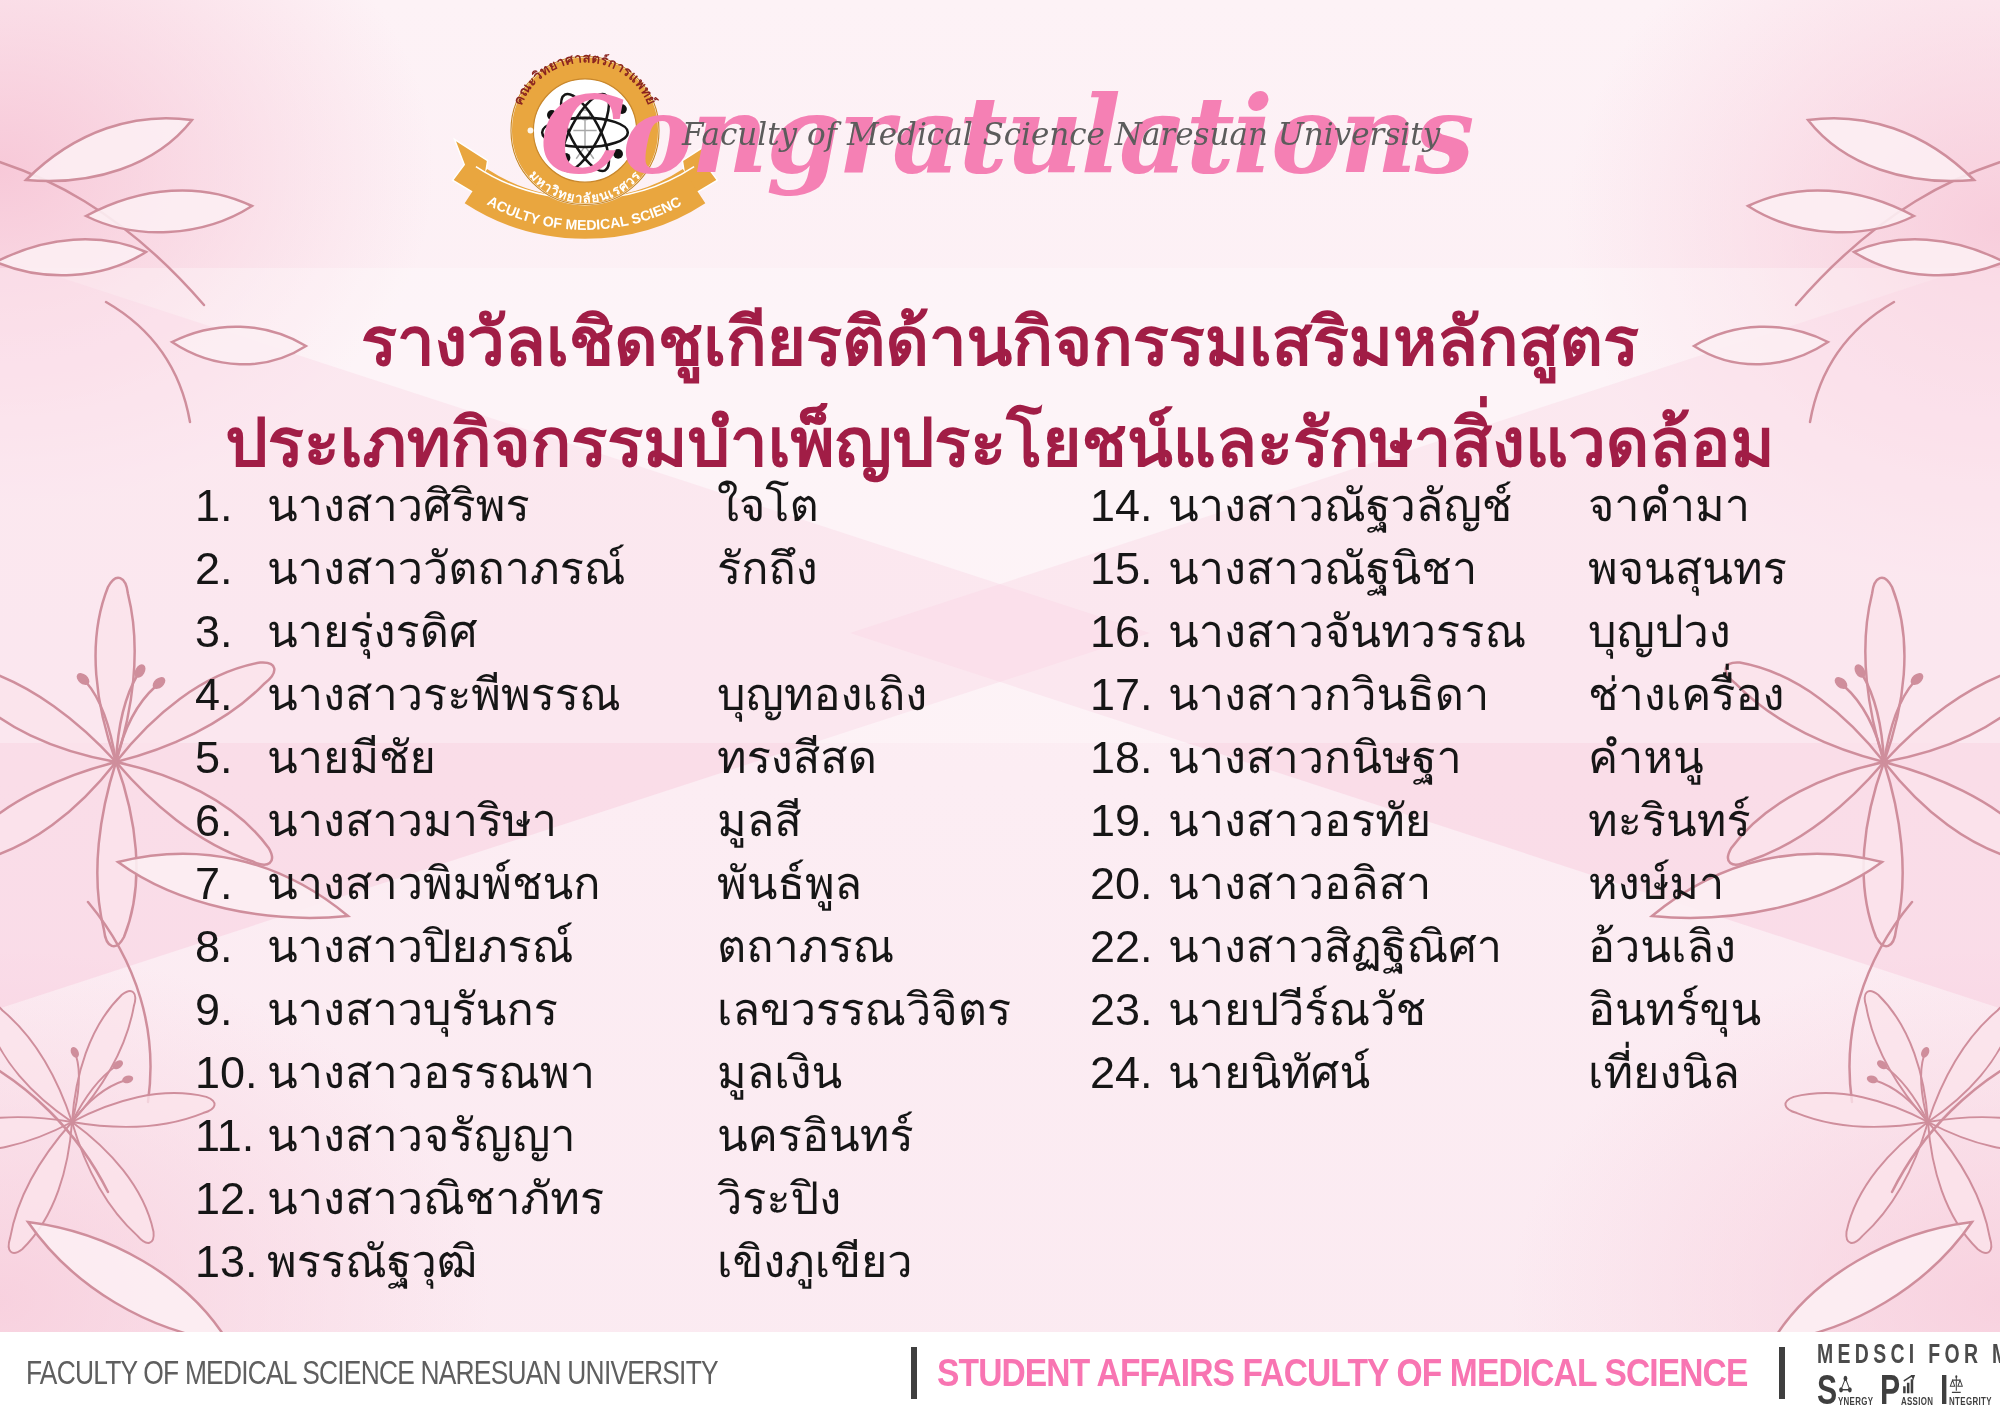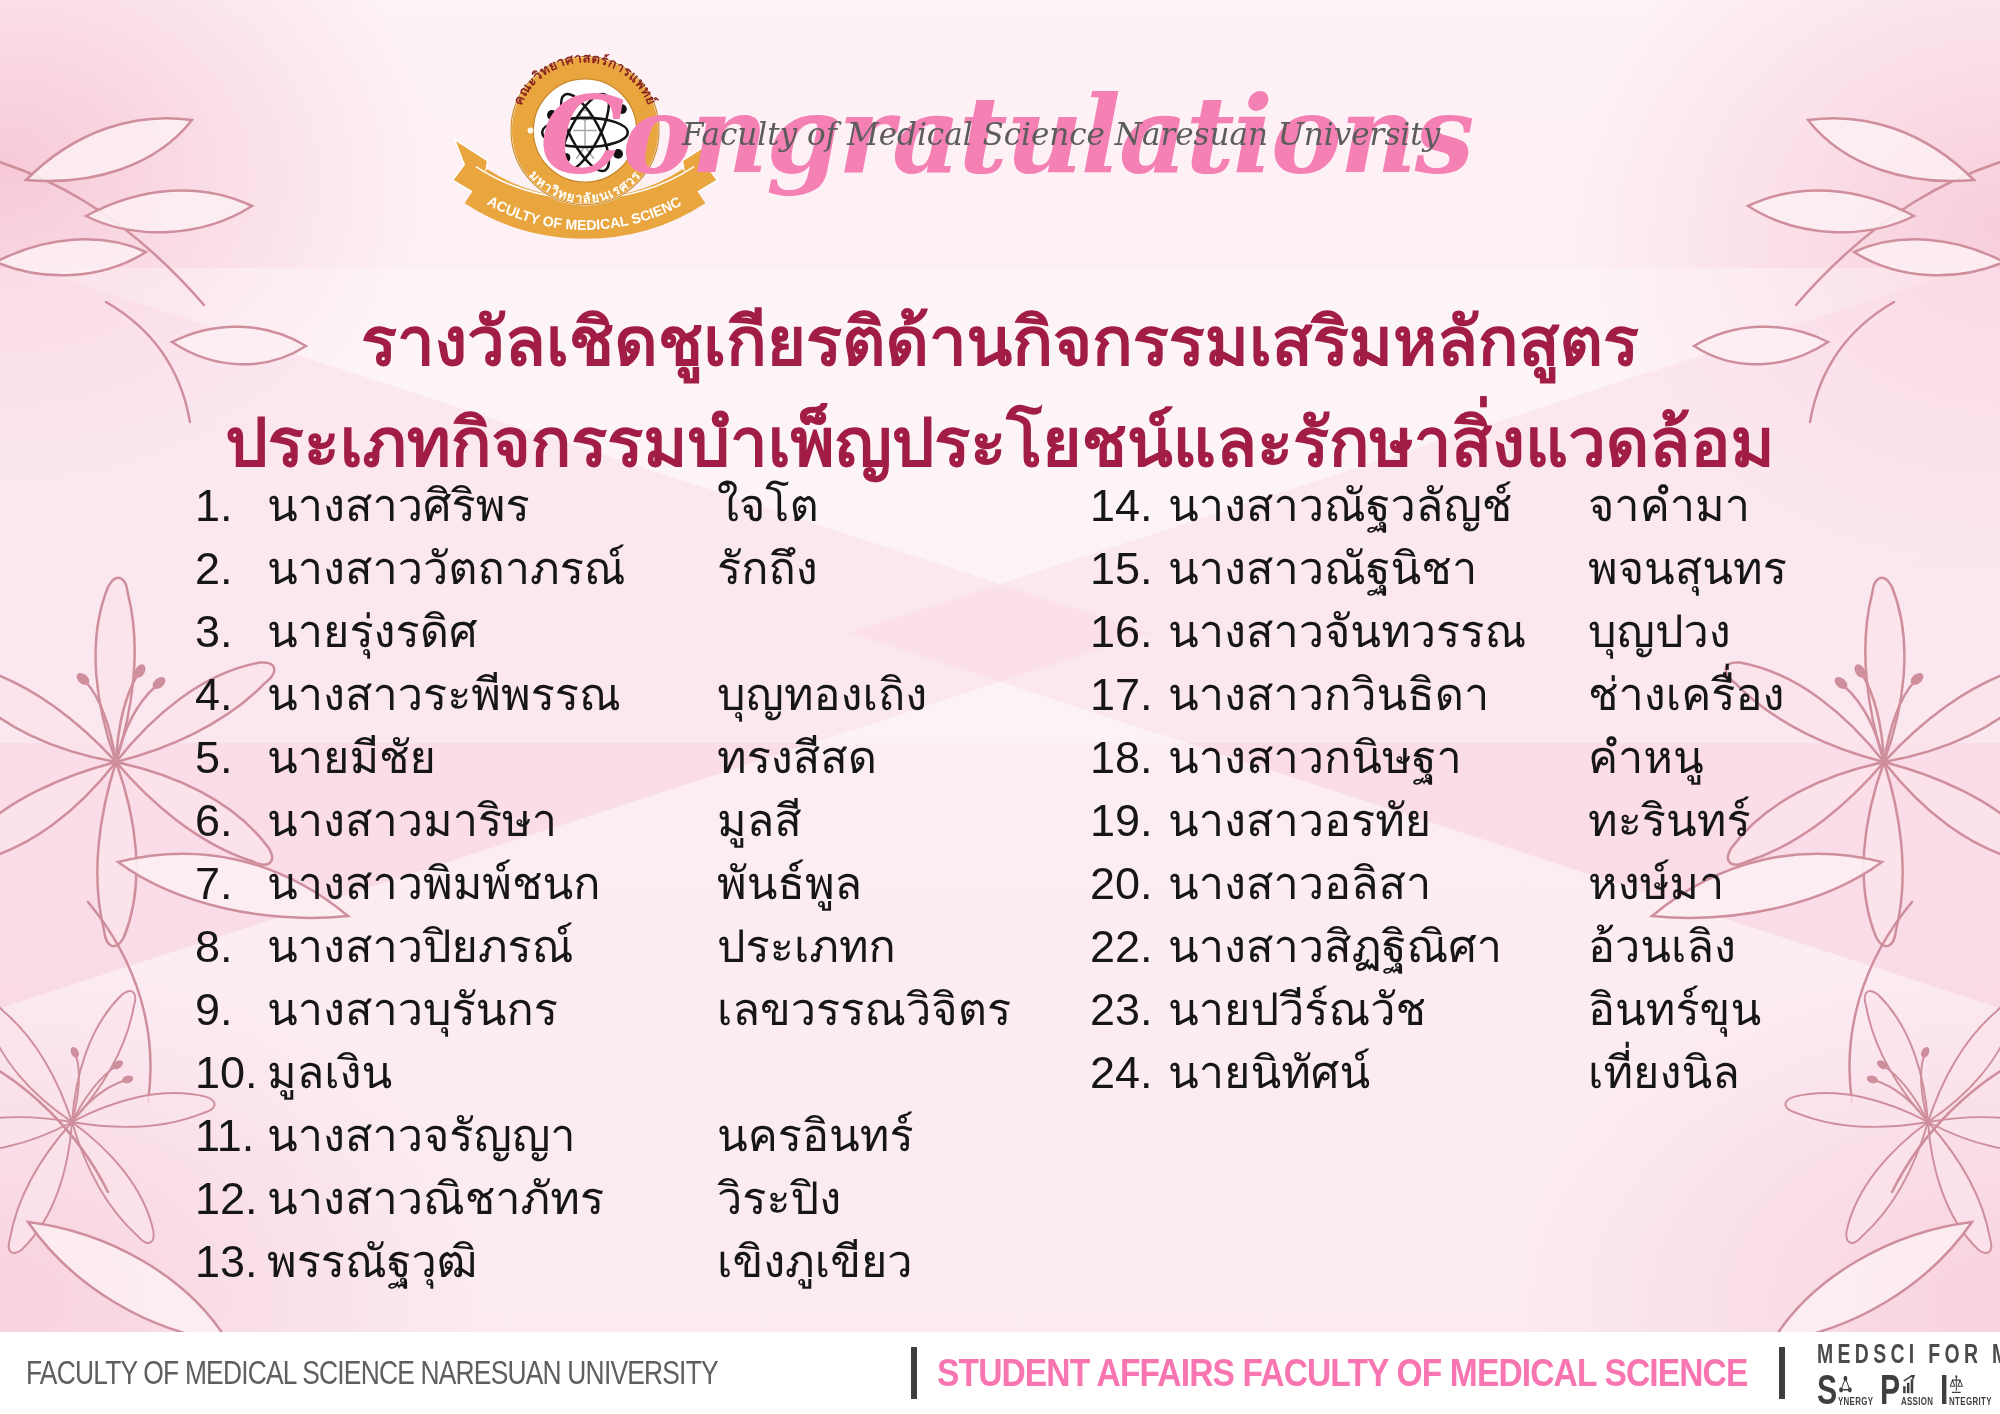--- a/index.html
+++ b/index.html
@@ -204,31 +204,32 @@
 
   <div class="row">
     <span class="num">7.</span>
     <span class="first">นางสาวพิมพ์ชนก</span>
     <span class="last">พันธ์พูล</span>
   </div>
 
   <div class="row">
     <span class="num">8.</span>
     <span class="first">นางสาวปิยภรณ์</span>
-    <span class="last">ประเภทก</span>
+    <span class="last">ตถาภรณ</span>
   </div>
 
   <div class="row">
     <span class="num">9.</span>
     <span class="first">นางสาวบุรันกร</span>
     <span class="last">เลขวรรณวิจิตร</span>
   </div>
 
   <div class="row">
     <span class="num">10.</span>
+    <span class="first">นางสาวอรรณพา</span>
     <span class="last">มูลเงิน</span>
   </div>
 
   <div class="row">
     <span class="num">11.</span>
     <span class="first">นางสาวจรัญญา</span>
     <span class="last">นครอินทร์</span>
   </div>
 
   <div class="row">

